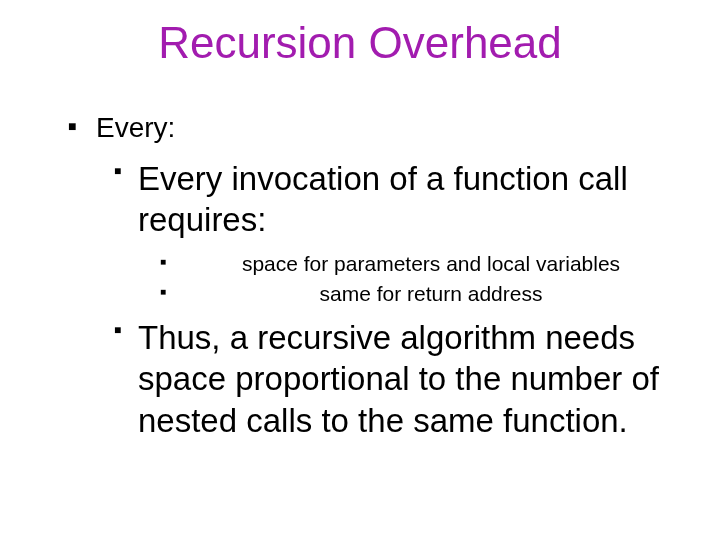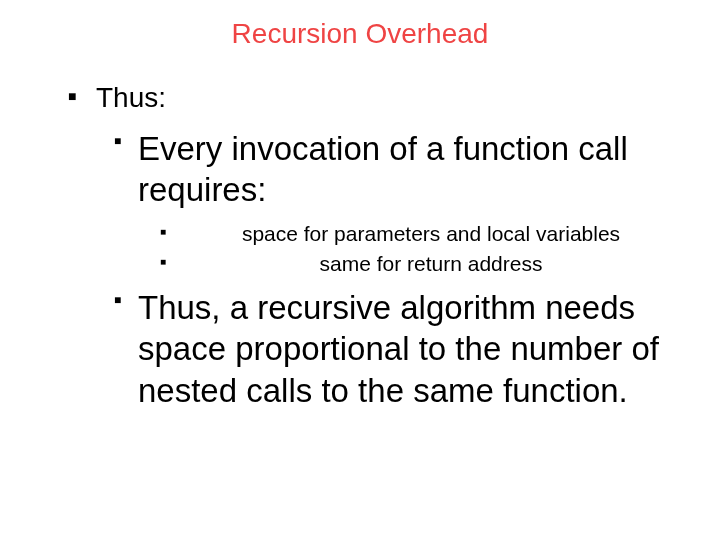--- a/index.html
+++ b/index.html
@@ -5,26 +5,26 @@
     * { margin: 0; padding: 0; box-sizing: border-box; }
     body {
       width: 720px;
       height: 540px;
       background: #fff;
       font-family: Arial, Helvetica, sans-serif;
       color: #000;
       padding: 10px 40px 20px 40px;
     }
     .title {
-      color: #ef4444;
-      font-size: 28px;
+      color: #a21caf;
+      font-size: 44px;
       text-align: center;
       font-weight: 400;
       margin-top: 8px;
-      margin-bottom: 32px;
+      margin-bottom: 44px;
     }
     .bullet-l1 {
       font-size: 28px;
       margin-left: 28px;
       margin-bottom: 14px;
       position: relative;
       padding-left: 28px;
     }
     .bullet-l1::before {
       content: "■";
@@ -67,21 +67,21 @@
       font-size: 10px;
       color: #000;
     }
     .sub-spacer { height: 6px; }
   </style>
 </head>
 <body>
 
 <h1 class="title">Recursion Overhead</h1>
 
-<div class="bullet-l1">Thus:</div>
+<div class="bullet-l1">Every:</div>
 
 <div class="bullet-l2">Every invocation of a function call requires:</div>
 
 <div class="bullet-l3">space for parameters and local variables</div>
 <div class="bullet-l3">same for return address</div>
 
 <div class="sub-spacer"></div>
 
 <div class="bullet-l2">Thus, a recursive algorithm needs space proportional to the number of nested calls to the same function.</div>
 

